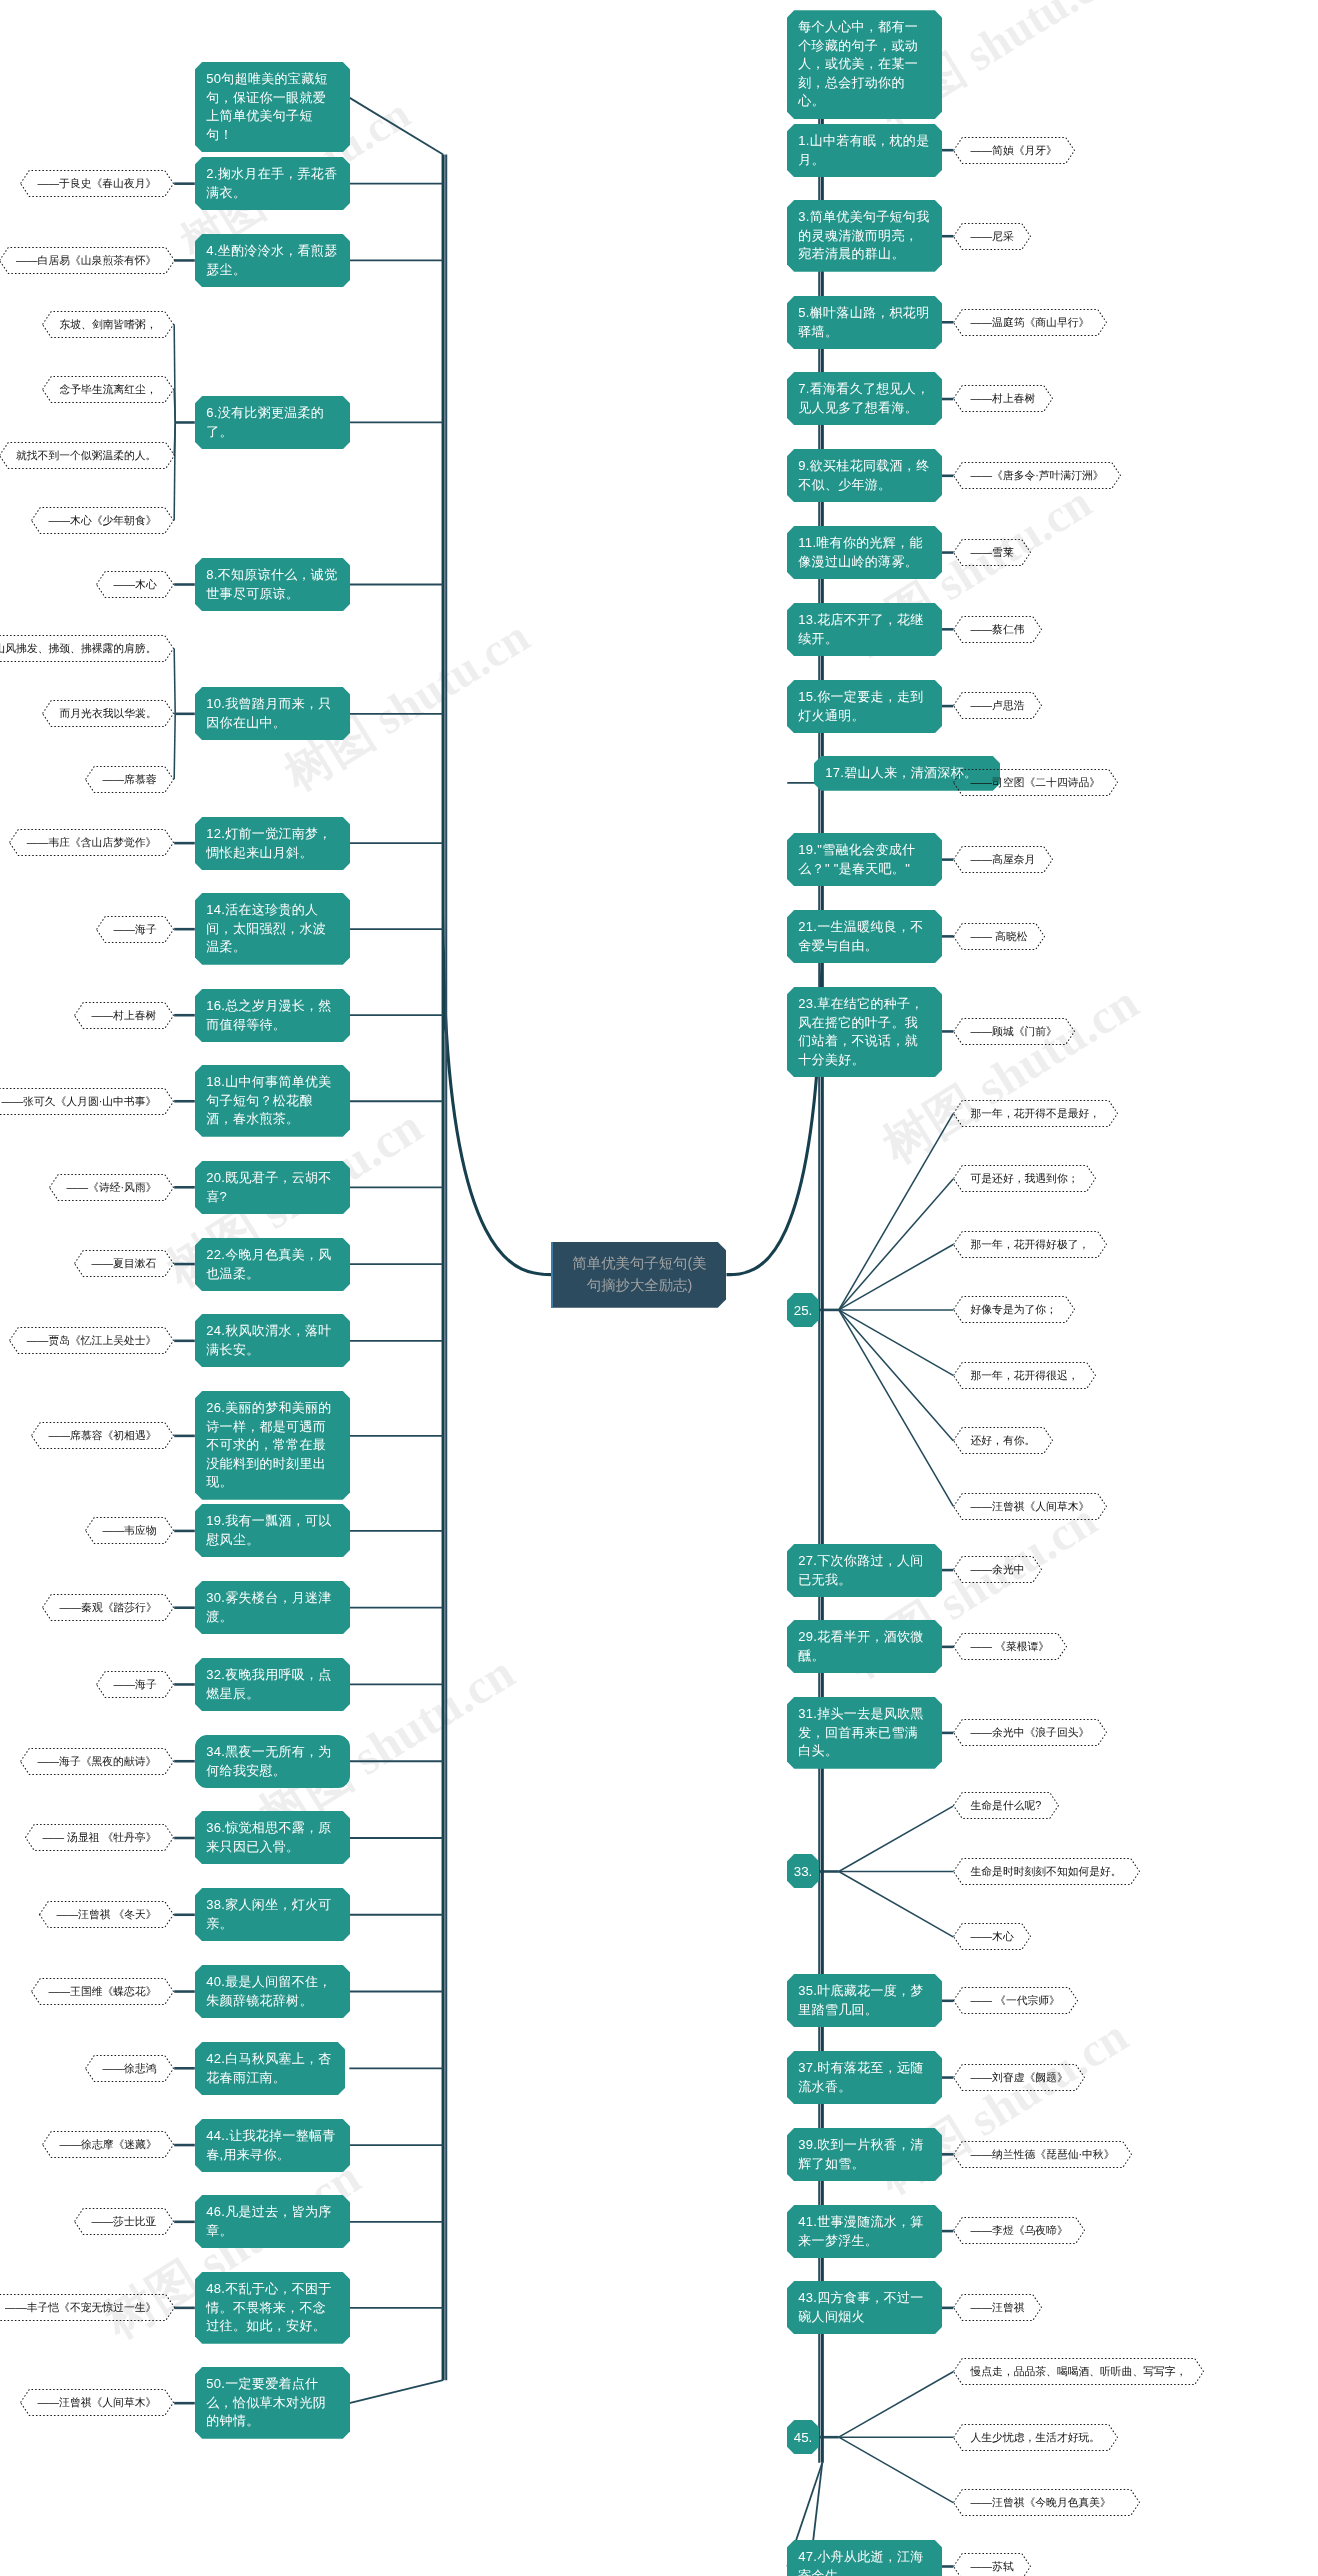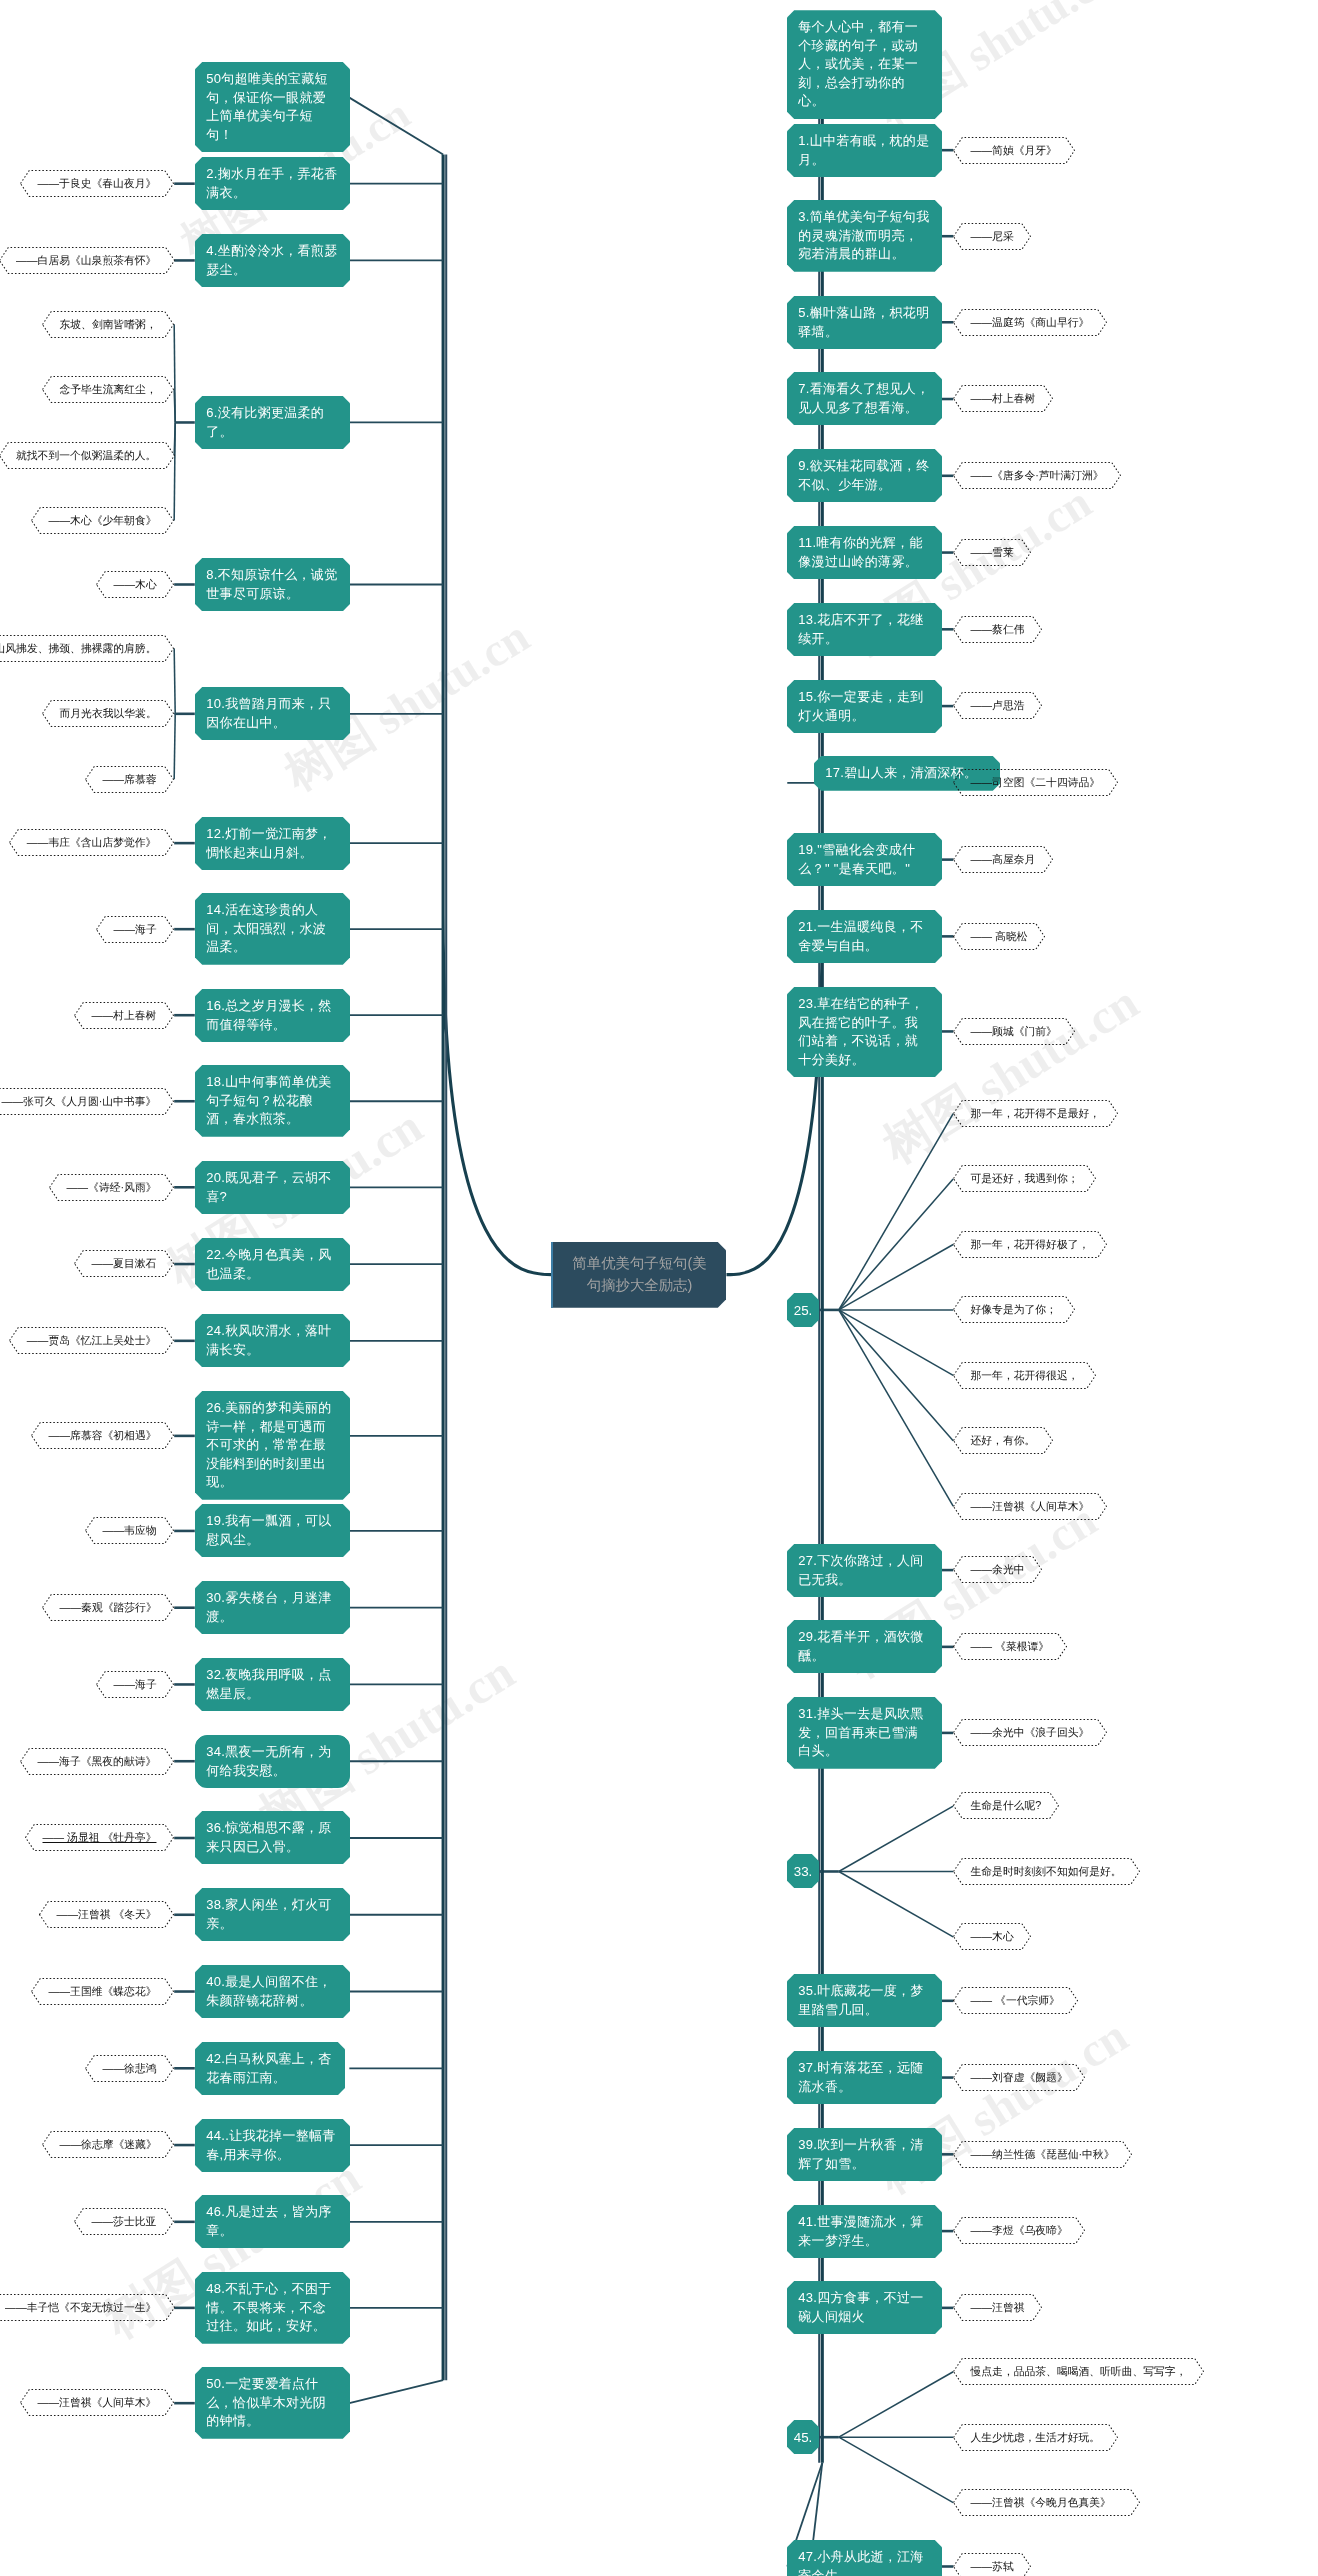--- a/index.html
+++ b/index.html
@@ -427,21 +427,21 @@
       </div>
       <div class="leaf" style="left: 20px; top: 1748px; width: 154px; height: 27px;">
         <svg class="hexborder" viewBox="0 0 299 53" preserveAspectRatio="none">
           <polygon points="1,26.5 18,1 281,1 298,26.5 281,52 18,52" fill="none" stroke="#1a1a1a" stroke-width="2" stroke-dasharray="3,4"></polygon>
         </svg>
         <span class="txt">——海子《黑夜的献诗》</span>
       </div>
       <div class="node teal" style="left: 195px; top: 1811px; width: 155px;">
         <span>36.惊觉相思不露，原来只因已入骨。</span>
       </div>
-      <div class="leaf" style="left: 25px; top: 1824px; width: 149px; height: 27px; text-decoration: underline;">
+      <div class="leaf" style="left: 25px; top: 1824px; width: 149px; height: 27px;">
         <svg class="hexborder" viewBox="0 0 290 53" preserveAspectRatio="none">
           <polygon points="1,26.5 18,1 272,1 289,26.5 272,52 18,52" fill="none" stroke="#1a1a1a" stroke-width="2" stroke-dasharray="3,4"></polygon>
         </svg>
         <span class="txt">—— 汤显祖 《牡丹亭》</span>
       </div>
       <div class="node teal" style="left: 195px; top: 1888px; width: 155px;">
         <span>38.家人闲坐，灯火可亲。</span>
       </div>
       <div class="leaf" style="left: 39px; top: 1901px; width: 135px; height: 27px;">
         <svg class="hexborder" viewBox="0 0 263 53" preserveAspectRatio="none">

